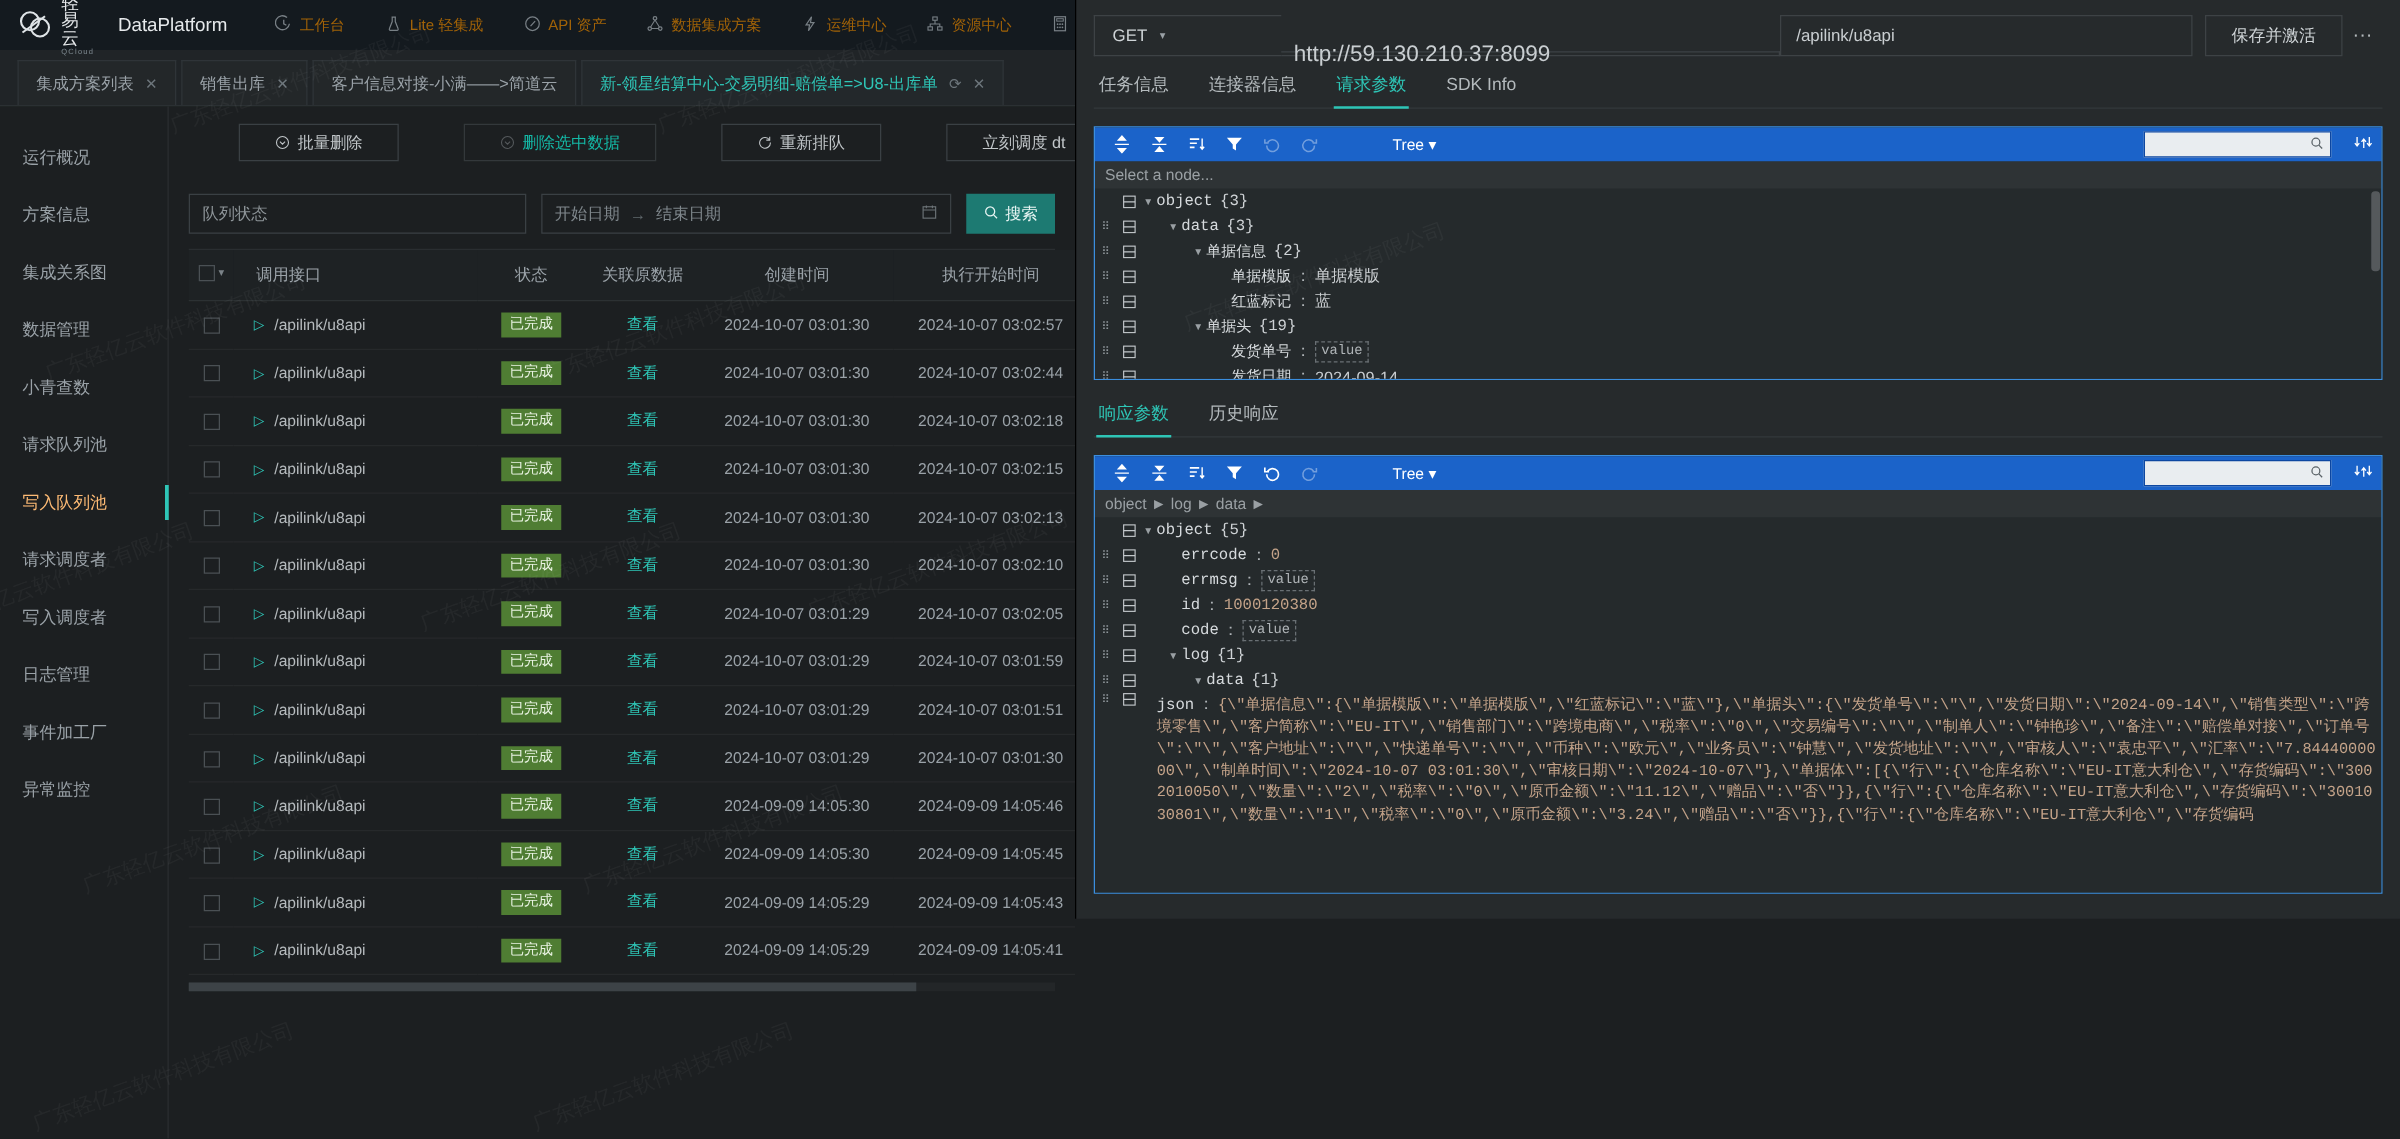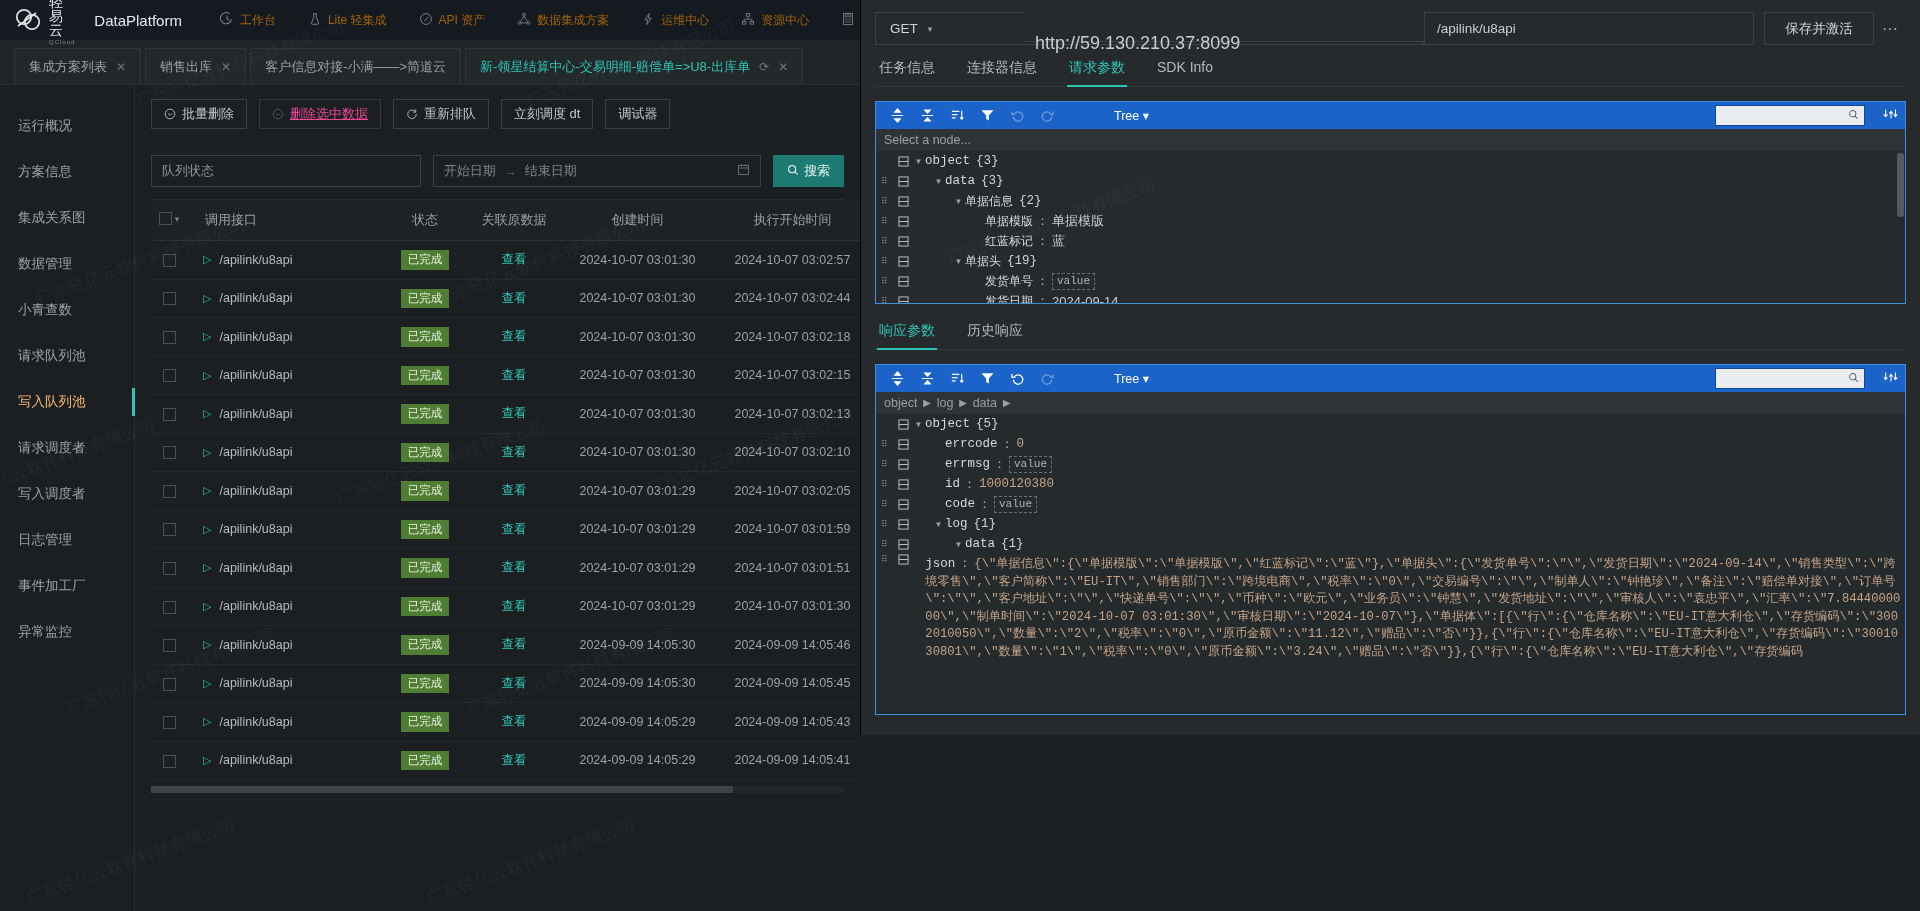--- a/index.html
+++ b/index.html
@@ -55,25 +55,25 @@
   }
   .side-item.active { color:#fdba74; }
   .side-item.active:after {
     content:""; position:absolute; right:-1px; top:9px; bottom:9px; width:3px; background:#2ec5b6;
   }
 
   .content { flex:1; padding:14px 16px 0 16px; min-width:0; }
 
   .btnrow { display:flex; gap:12px; margin-bottom:16px; }
   .btn {
-    height:30px; padding:0 12px; display:flex; align-items:center; gap:6px;
+    height:30px; padding:0 28px; display:flex; align-items:center; gap:6px;
     background:transparent; border:1px solid #3a4044; color:#c2c7ca;
-    font-size:13px; cursor:pointer; white-space:nowrap; font-family:inherit;
-  }
-  .btn.disabled { color:#ec4899; border-color:#33383b; cursor:default;text-decoration:underline; }
+    font-size:13px; cursor:pointer; white-space:nowrap; font-family:inherit;margin-left:40px;
+  }
+  .btn.disabled { color:#14b8a6; border-color:#33383b; cursor:default; }
   .btn .ic { font-size:12px; display:inline-flex; }
 
   .filterbar {
     display:flex; align-items:center; gap:12px; padding:10px 0 12px 0;
     border-bottom:1px solid #2a2e31; margin-bottom:0;
   }
   .field {
     height:32px; border:1px solid #3a4044; background:transparent;
     display:flex; align-items:center; padding:0 10px; color:#8d9498; font-size:13px;
   }

